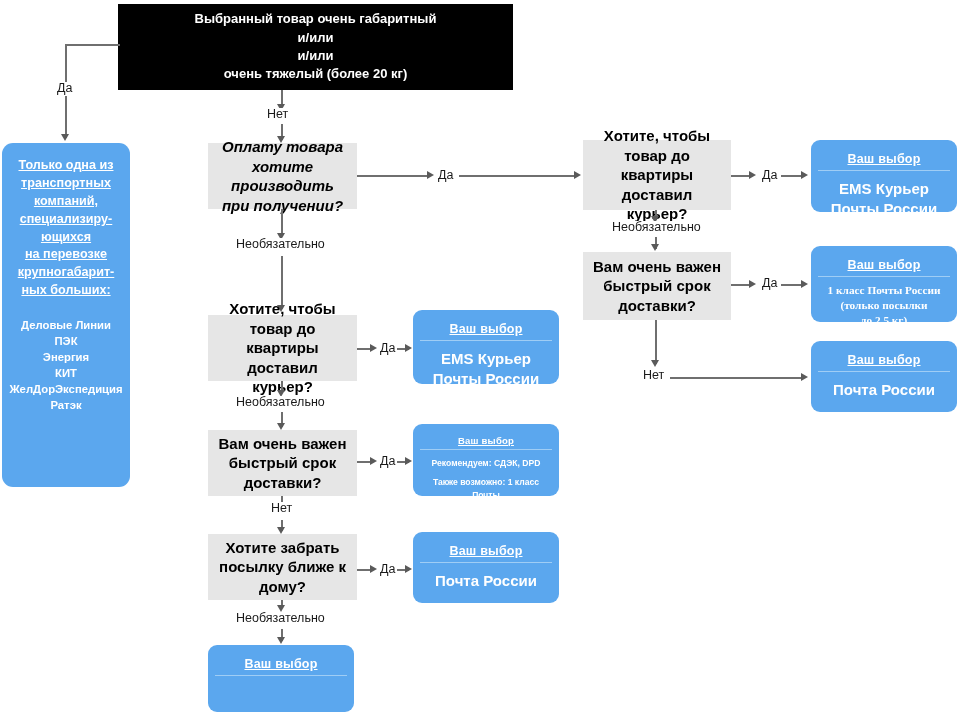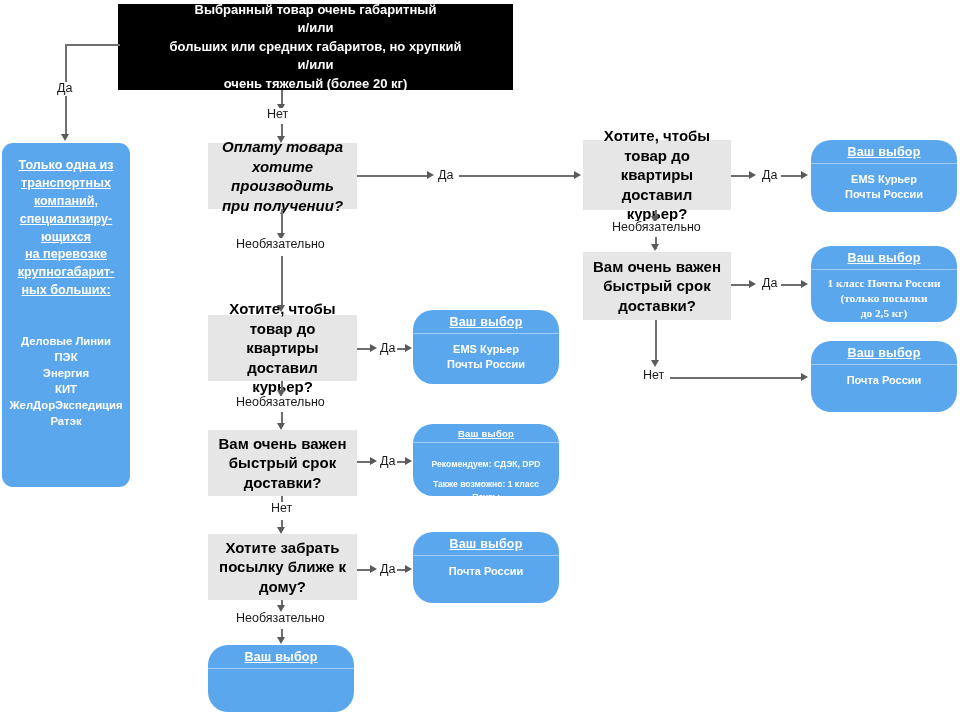--- a/index.html
+++ b/index.html
@@ -46,51 +46,51 @@
     color: #000000;
     font-weight: bold;
     font-size: 15px;
     line-height: 1.3;
     padding: 6px 8px;
   }
 
   
   .result {
     background: #5ba7ee;
-    border-radius: 20px;
+    border-radius: 9px;
     color: #ffffff;
     overflow: hidden;
     justify-content: flex-start;
-    padding: 0;
+    padding: 7px;
   }
   .result .head {
     width: 100%;
     text-align: center;
     font-size: 12.5px;
     font-weight: bold;
     padding: 5px 4px 4px 4px;
     text-decoration: underline;
     border-bottom: 1.5px solid #9fcdf5;
     letter-spacing: .2px;
   }
   .result .body {
     width: 100%;
     text-align: center;
-    font-size: 11px;
+    font-size: 15px;
     font-weight: bold;
     line-height: 1.32;
     padding: 8px 5px 5px 5px;
     flex: 1;
   }
   .result .body.small {
     font-size: 8.6px;
     line-height: 1.45;
     padding-top: 7px;
   }
-  .result .body.small .para { margin: 8px 0 7px 0; }
+  .result .body.small .para { margin: 0 0 7px 0; }
   .result .body.small .para:last-child { margin-bottom: 0; }
 
   
   .sidebar-box {
     position: absolute;
     background: #5ba7ee;
     border-radius: 11px;
     color: #ffffff;
     text-align: center;
     padding: 14px 4px 10px 4px;
@@ -98,21 +98,21 @@
     flex-direction: column;
     align-items: center;
   }
   .sidebar-box .title {
     font-size: 12.6px;
     font-weight: bold;
     line-height: 1.42;
     text-decoration: underline;
   }
   .sidebar-box .companies {
-    margin-top: 33px;
+    margin-top: 17px;
     font-size: 11.3px;
     font-weight: bold;
     line-height: 1.42;
   }
 
   
   .edge {
     position: absolute;
     background: #6f6f6f;
   }
@@ -145,21 +145,20 @@
   }
 </style>
 </head>
 <body>
 
 <div id="canvas">
 
   <div class="node start-box" style="left:118px; top:4px; width:395px; height:86px;">
     <div class="line">Выбранный товар очень габаритный</div>
     <div class="line">и/или</div>
-    <div class="line">больших или средних габаритов, но хрупкий</div>
     <div class="line">и/или</div>
     <div class="line">очень тяжелый (более 20 кг)</div>
   </div>
 
   <div class="edge h" style="left:65px; top:44px; width:55px;"></div>
   <div class="edge v" style="left:65px; top:44px; height:94px;"></div>
   <div class="arrow down" style="left:61px; top:134px;"></div>
   <div class="edge-label" style="left:55px; top:82px;">Да</div>
 
   <div class="sidebar-box" style="left:2px; top:143px; width:128px; height:344px;">

